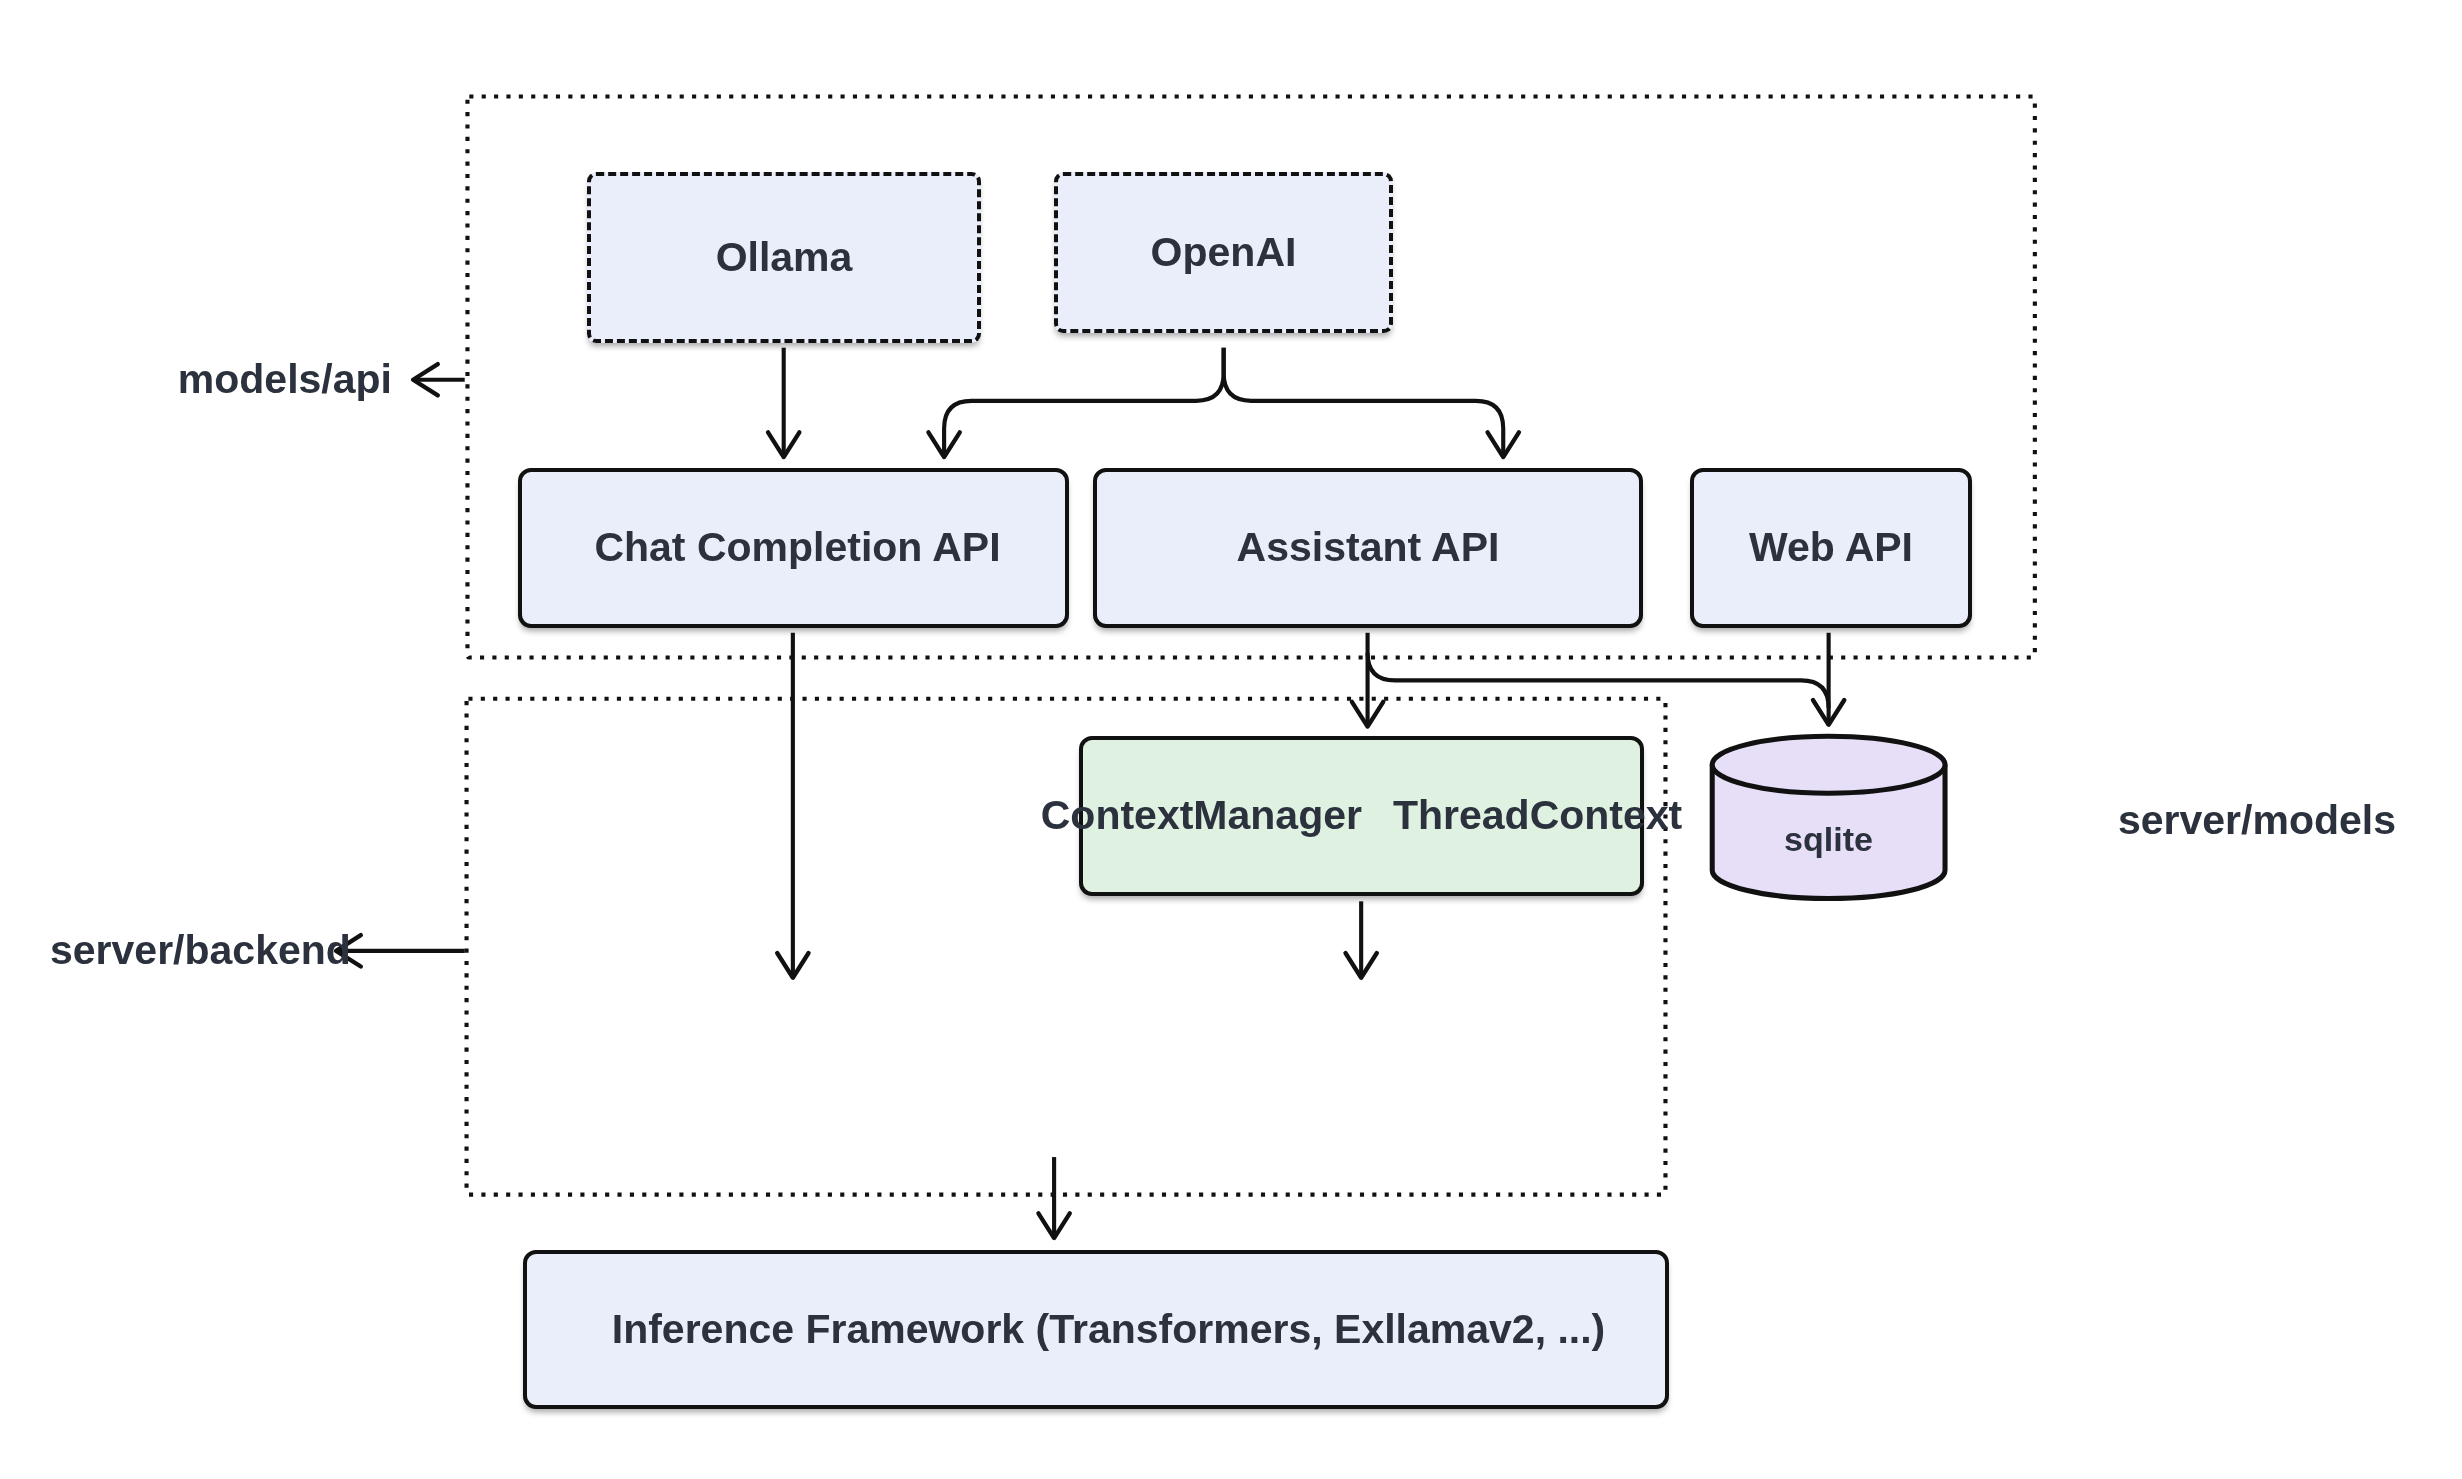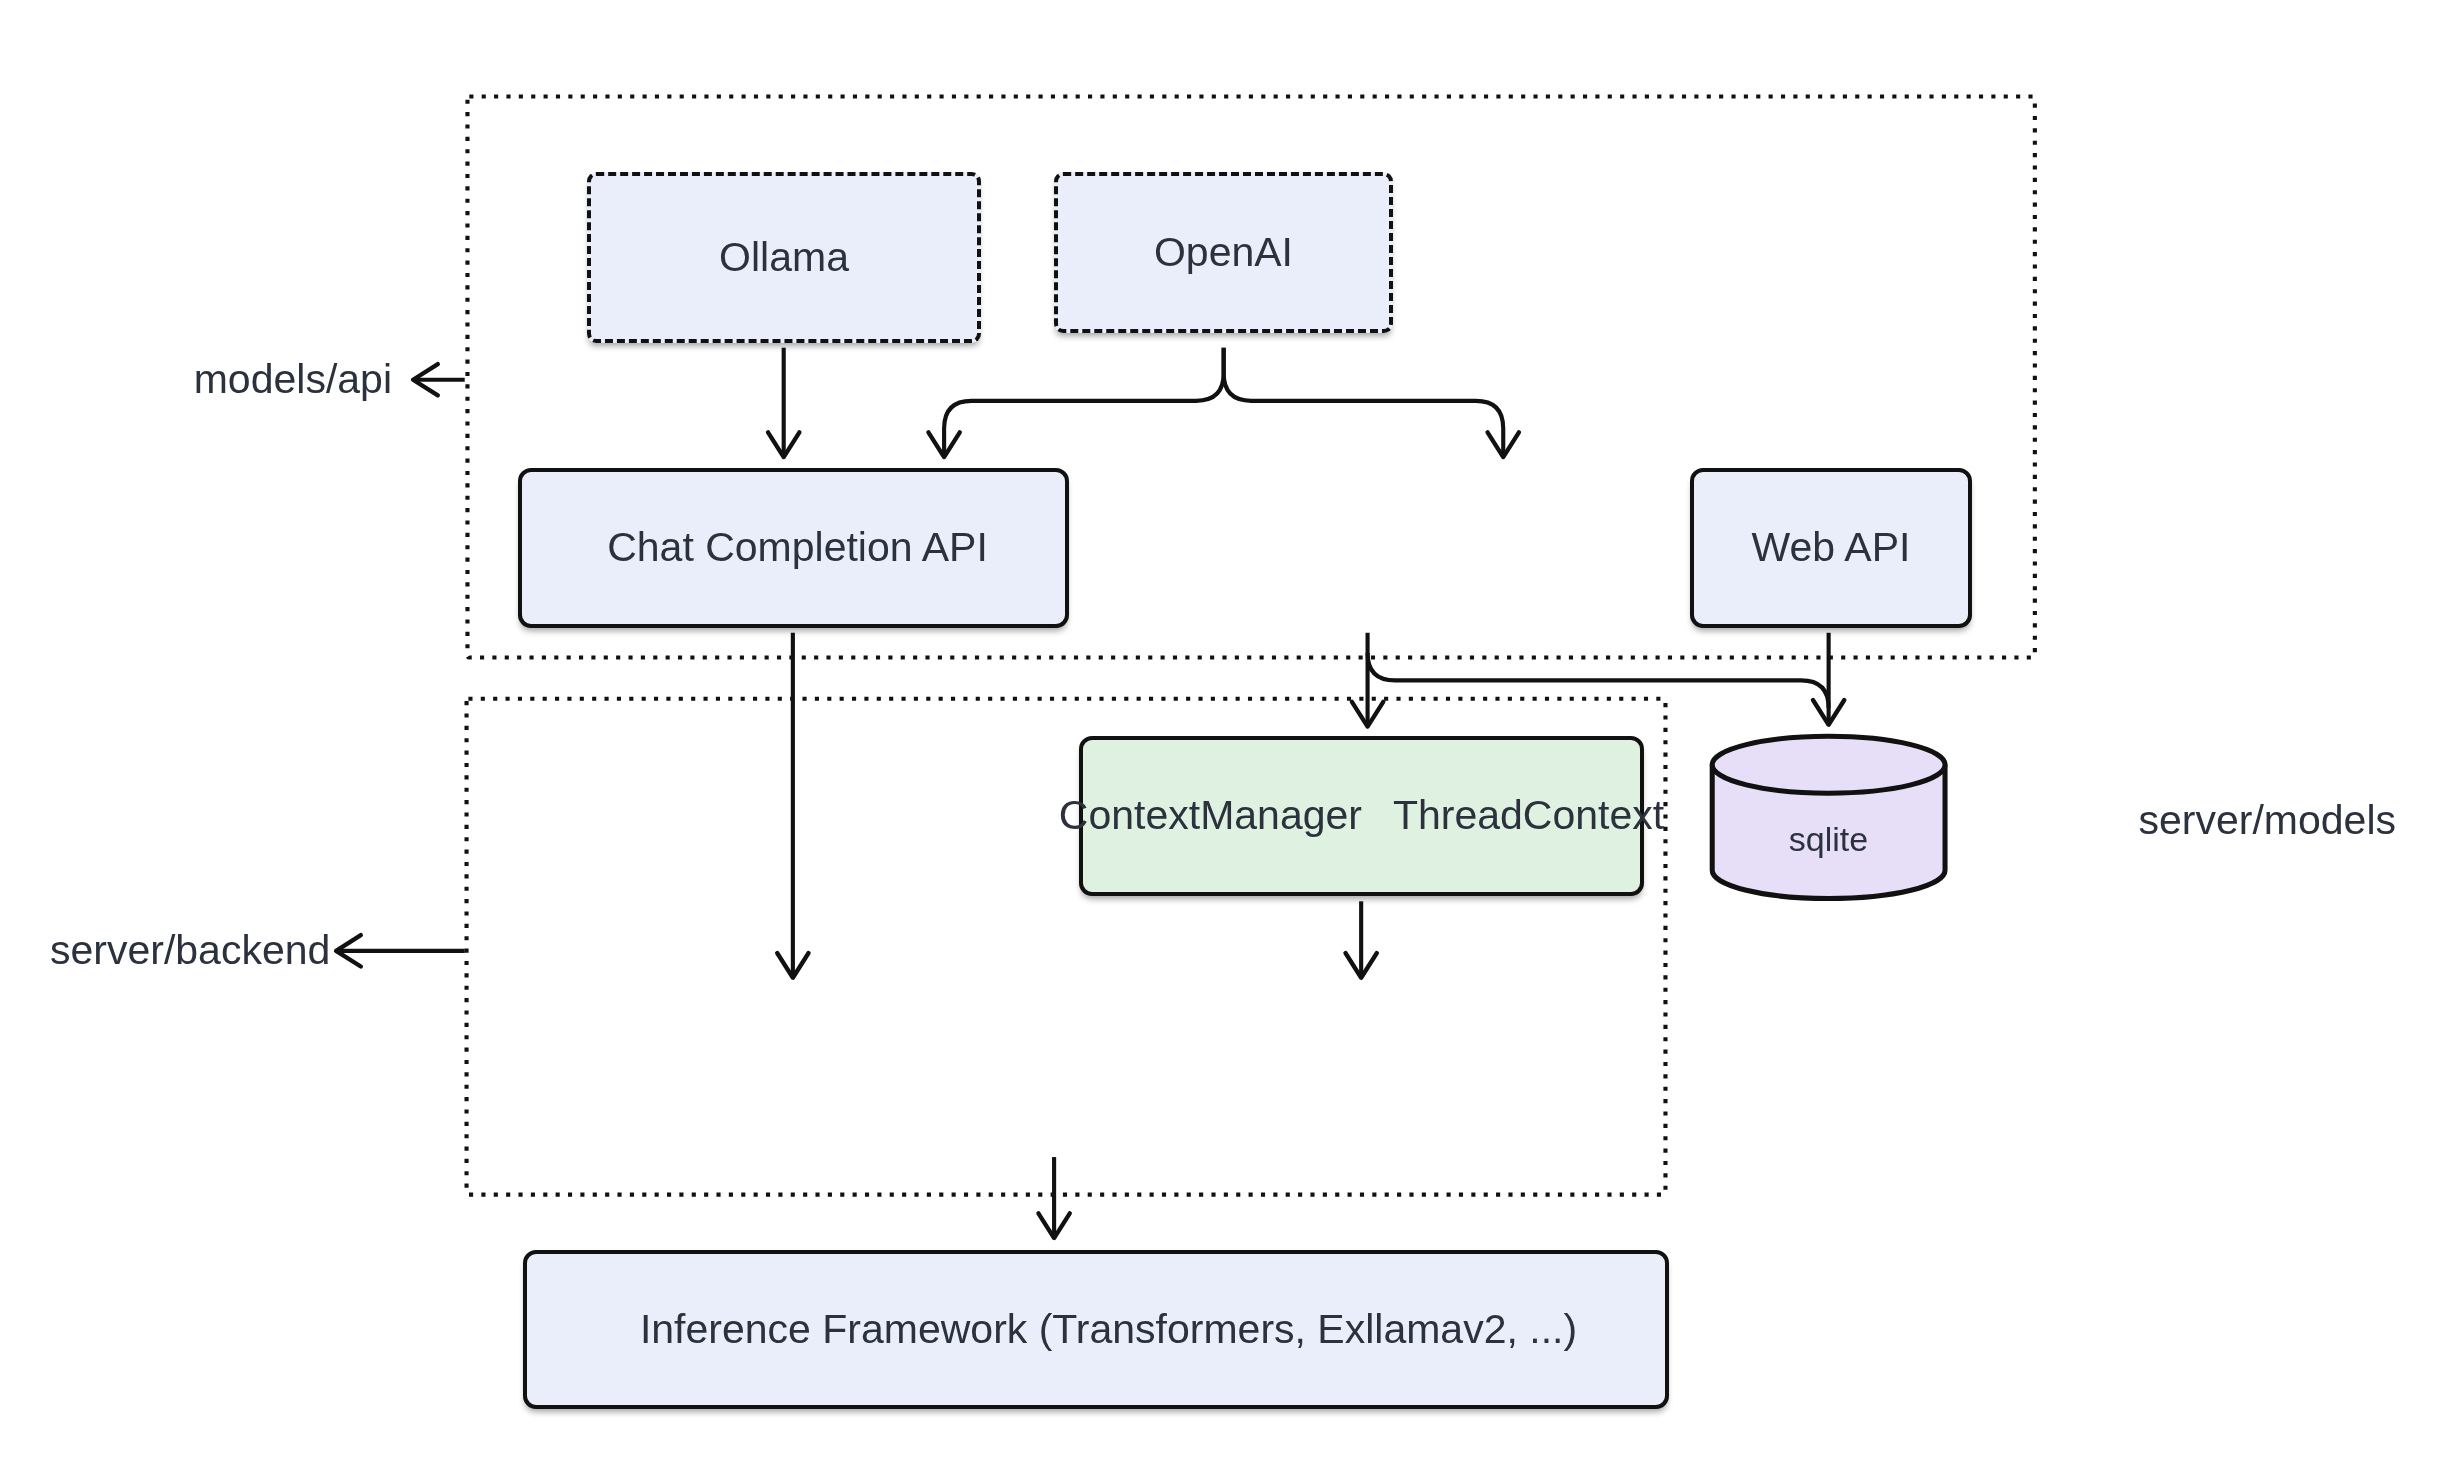--- a/index.html
+++ b/index.html
@@ -3,20 +3,21 @@
 <meta charset="utf-8">
 <style>
   html,body{margin:0;padding:0;background:#ffffff;}
   .canvas{
     position:relative;
     width:2462px;height:1480px;
     background:#ffffff;
     font-family:"Liberation Sans", sans-serif;
     color:var(--text,#2b323d);
     overflow:hidden;
+    font-weight:bold;
   }
   svg.edge-layer{position:absolute;left:0;top:0;width:2462px;height:1480px;}
   .node{
     position:absolute;
     box-sizing:border-box;
     border:4.6px solid var(--line,#111111);
     border-radius:13px;
     background:var(--node_blue,#e9eefa);
     display:flex;align-items:center;justify-content:center;
     text-align:center;
@@ -79,20 +80,23 @@
   <div class="node dashed" style="left:587px;top:172px;width:394px;height:171px;">
     <span>Ollama</span>
   </div>
   <div class="node dashed" style="left:1054px;top:172px;width:339px;height:161px;">
     <span>OpenAI</span>
   </div>
 
   <div class="node" style="left:518px;top:468px;width:551px;height:160px;padding-left:8px;">
     <span>Chat Completion API</span>
   </div>
+  <div class="node" style="left:1093px;top:468px;width:550px;height:160px;">
+    <span>Assistant API</span>
+  </div>
   <div class="node" style="left:1690px;top:468px;width:282px;height:160px;">
     <span>Web API</span>
   </div>
 
   <div class="node green" style="left:1079px;top:736px;width:565px;height:160px;">
     <span class="multiline">
       <span>ContextManager</span>
       <span>ThreadContext</span>
     </span>
   </div>

